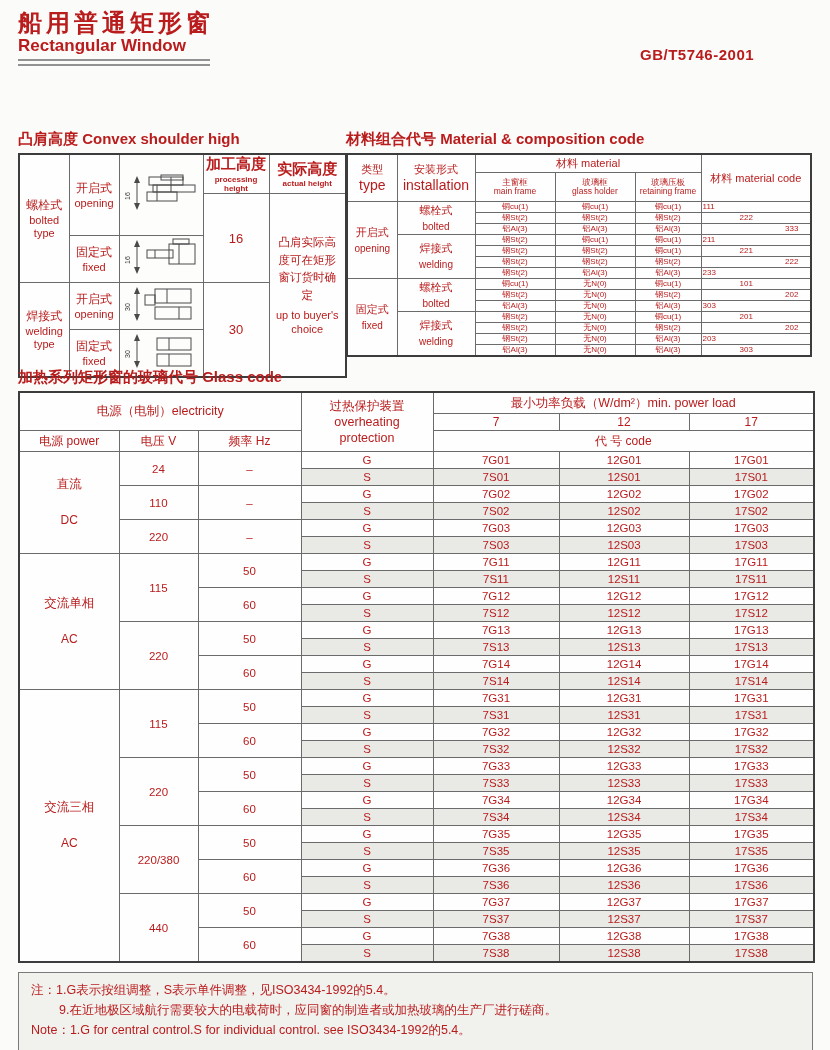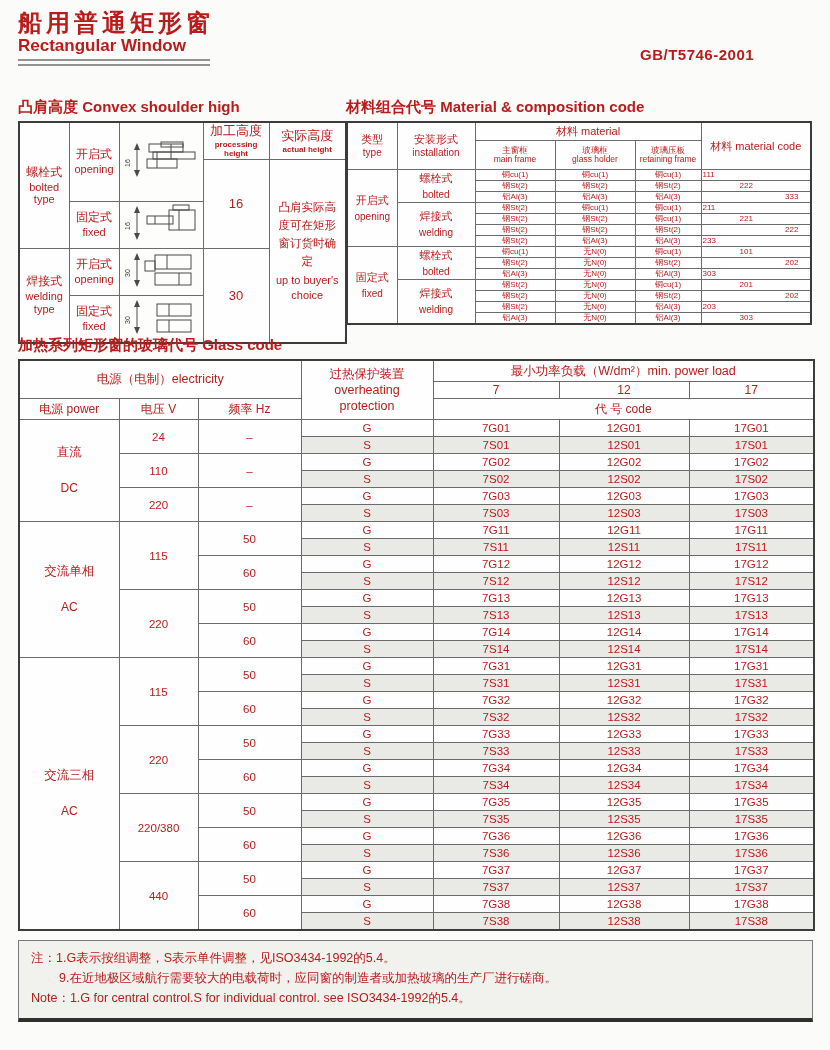--- a/index.html
+++ b/index.html
@@ -5,50 +5,50 @@
   html,body{margin:0;padding:0;background:#d8d8d8;}
   #page{position:relative;width:830px;height:1050px;background:#fbfbf9;
         font-family:"Liberation Sans","DejaVu Sans",sans-serif;color:#b91c1c;overflow:hidden;}
   
   .hdr{position:absolute;left:18px;top:10px;}
   .t-cn{font-size:24px;font-weight:bold;letter-spacing:4px;line-height:1.1;}
   .t-en{font-size:17px;font-weight:bold;margin-top:1px;line-height:1.1;}
   .rule{width:192px;height:3px;border-top:2px solid #929292;border-bottom:2px solid #929292;margin-top:3px;}
   .std{position:absolute;left:640px;top:46px;font-size:15px;font-weight:bold;letter-spacing:0.5px;}
   
-  .section{position:absolute;}
+  .section{position:absolute;margin-top:32px;}
   .sec-title{font-size:15px;font-weight:bold;margin:0 0 4px 0;white-space:nowrap;}
   #sec-convex{left:18px;top:98px;width:328px;}
   #sec-material{left:346px;top:98px;width:466px;}
   #sec-glass{left:18px;top:336px;width:795px;}
   #sec-notes{left:18px;top:940px;width:771px;background:#f1f1ee;border:1px solid #7a7a7a;
              border-bottom:4px solid #2f2f2f;padding:7px 10px 9px 12px;}
   
   .tbl{border-collapse:collapse;table-layout:fixed;width:100%;background:#fefefe;border:2px solid #3c3c3c;}
   .tbl td{border:1px solid #6b6b6b;text-align:center;vertical-align:middle;padding:0;overflow:hidden;}
   .cn{line-height:1.25;}
   .en{line-height:1.15;}
   
   .convex tr.hrow{height:34px;}
   .convex tr.drow{height:42px;}
   .convex .cn{font-size:12px;}
   .convex .en{font-size:11px;margin-top:1px;}
-  .convex .subhdr .cn{font-size:13px;font-weight:normal;}
+  .convex .subhdr .cn{font-size:15px;font-weight:bold;}
   .convex .subhdr .en{font-size:8px;font-weight:bold;}
   .convex .val{font-size:13px;}
   .convex .note-cell .cn{font-size:11.5px;line-height:1.55;padding:0 7px;}
   .convex .note-cell .en{font-size:11px;line-height:1.3;margin-top:3px;padding:0 6px;}
   .convex .diag{background:#fdfdfc;}
   
   .material .mh1 td{font-size:11px;height:17px;}
   .material .mh2 td{height:28px;}
   .material .mh2 .cn{font-size:8.5px;}
   .material .mh2 .en{font-size:8.5px;}
   .material .mh1 .cn{font-size:11px;}
-  .material .mh1 .en{font-size:10px;}
+  .material .mh1 .en{font-size:14px;}
   .material .mrow td{height:10px;font-size:8px;line-height:1;}
   .material .mtype .cn,.material .minst .cn{font-size:11px;}
   .material .mtype .en,.material .minst .en{font-size:10px;margin-top:3px;}
   .material .mcode{text-align:left;font-size:10.5px;}
   .material .ind0{padding-left:1px;}
   .material .ind1{padding-left:38px;}
   .material .ind2{padding-left:72px;text-align:center;}
   
   .glass td{font-size:11.5px;}
   .glass .gh1 td{height:20px;font-size:12.5px;}

